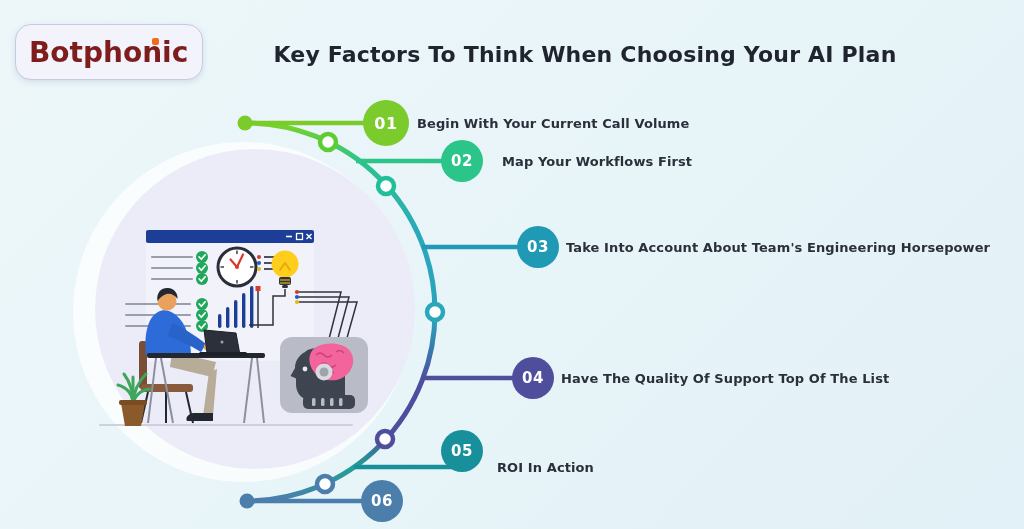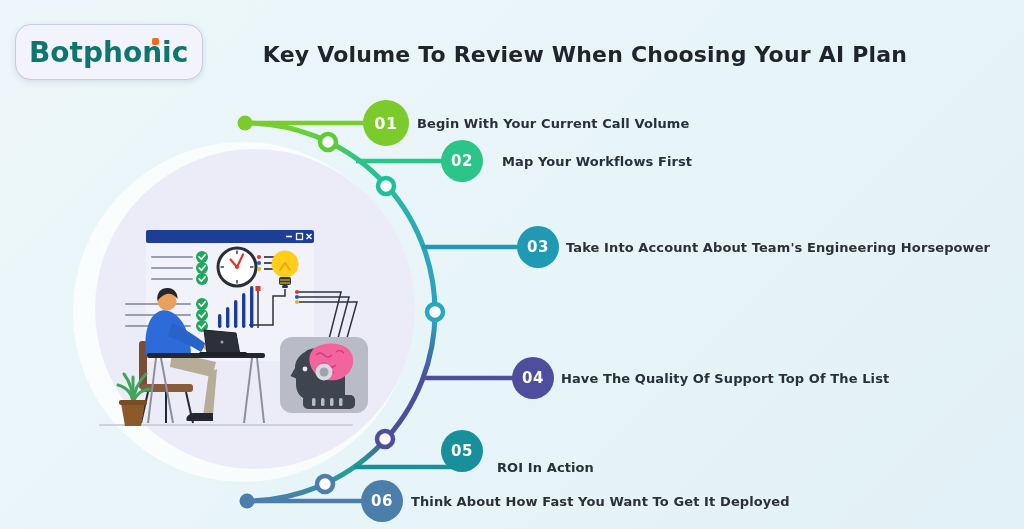--- a/index.html
+++ b/index.html
@@ -16,21 +16,21 @@
     background: #F3F3FC;
     border: 1.5px solid #C7CADF;
     border-radius: 16px;
     box-shadow: 0 2px 6px rgba(60,70,120,0.14);
     display: flex; align-items: center;
     box-sizing: border-box;
     padding-left: 13px;
   }
   .logo-text {
     font-size: 28px; font-weight: bold; letter-spacing: 0px;
-    color: #0f766e;
+    color: #7f1d1d;
   }
   .logo-dot {
     position: absolute; left: 136px; top: 13px;
     width: 7px; height: 7px; border-radius: 2px;
     background: #F26A1D;
   }
   .page-title {
     position: absolute; left: 230px; top: 42px; width: 710px;
     text-align: center;
     font-size: 22px; font-weight: bold; color: #20242E;
@@ -56,21 +56,21 @@
 </head>
 <body>
 
 <div class="canvas">
 
   <div class="logo-box">
     <span class="logo-text">Botphonic</span>
     <span class="logo-dot" style="background-color: rgb(242, 106, 29);"></span>
   </div>
 
-  <div class="page-title">Key Volume To Review When Choosing Your AI Plan</div>
+  <div class="page-title">Key Factors To Think When Choosing Your AI Plan</div>
 
   <svg class="scene" width="1024" height="529" viewBox="0 0 1024 529">
     <defs>
       <linearGradient id="curveGrad" gradientUnits="userSpaceOnUse" x1="340" y1="123" x2="340" y2="501">
         <stop offset="0" stop-color="#7DD324"></stop>
         <stop offset="0.10" stop-color="#2BC489"></stop>
         <stop offset="0.30" stop-color="#29A8BC"></stop>
         <stop offset="0.52" stop-color="#2BA2BC"></stop>
         <stop offset="0.68" stop-color="#4A4F9F"></stop>
         <stop offset="0.82" stop-color="#4F4E9D"></stop>
@@ -286,15 +286,14 @@
     </div>
   <div class="badge" style="left: 361px; top: 480px; width: 42px; height: 42px; background-color: rgb(76, 126, 172);">
       <span>06</span>
     </div>
 
   <div class="step-label" style="left:417px; top:123px;">Begin With Your Current Call Volume</div>
   <div class="step-label" style="left:502px; top:161px;">Map Your Workflows First</div>
   <div class="step-label" style="left:566px; top:247px;">Take Into Account About Team's Engineering Horsepower</div>
   <div class="step-label" style="left:561px; top:378px;">Have The Quality Of Support Top Of The List</div>
   <div class="step-label" style="left:497px; top:467px;">ROI In Action</div>
-  <div class="step-label" style="left:411px; top:501px;">Think About How Fast You Want To Get It Deployed</div>
 
 </div>
 
 </body></html>

